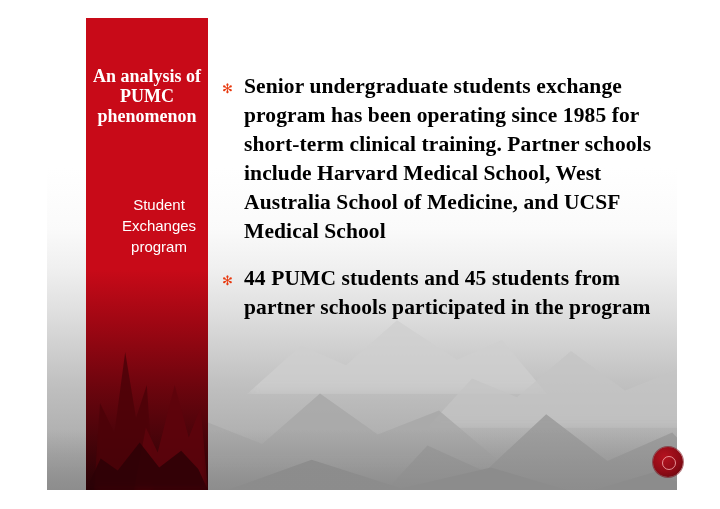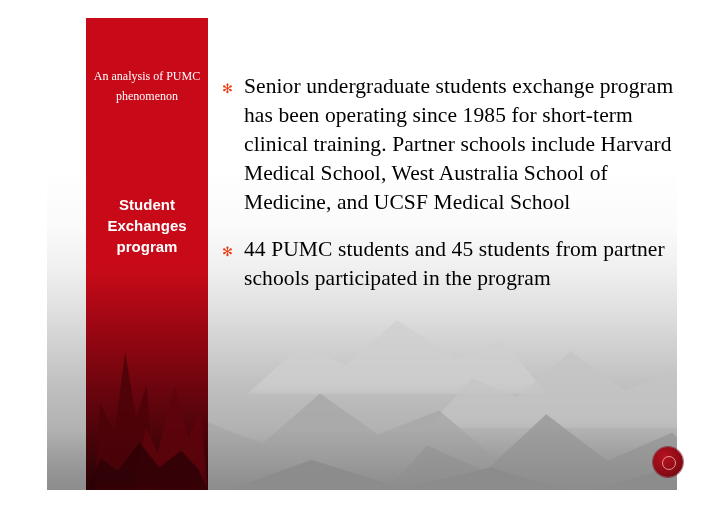--- a/index.html
+++ b/index.html
@@ -122,35 +122,36 @@
     background:#2d0206; }
 
   #banner-title {
     position: absolute;
     left: 0;
     top: 48px;
     width: 122px;
     text-align: center;
     color: #ffffff;
     font-family: "Liberation Serif", serif;
-    font-weight: normal;
-    font-size: 12px;
+    font-weight: bold;
+    font-size: 18px;
     line-height: 20px;
   }
   #banner-subtitle {
     position: absolute;
     left: 0;
     top: 176px;
     width: 122px;
     text-align: center;
     color: #ffffff;
     font-family: "Liberation Sans", sans-serif;
-    font-weight: bold;
+    font-weight: normal;
     font-size: 15px;
     line-height: 21px;
+    padding-left: 12px;
   }
 
   
   #content {
     position: absolute;
     left: 222px;
     top: 72px;
     width: 468px;
   }
   .bullet-row {
@@ -164,21 +165,21 @@
     width: 22px;
     padding-top: 10px;
     color: #e8380d;
     font-size: 13px;
     line-height: 1;
     text-align: left;
   }
   .bullet-text {
     flex: 1 1 auto;
     font-family: "Liberation Serif", serif;
-    font-weight: normal;
+    font-weight: bold;
     font-size: 21.5px;
     line-height: 29px;
     color: #000000;
     letter-spacing: 0.1px;
   }
 
   
   #badge {
     position: absolute;
     right: 37px;

